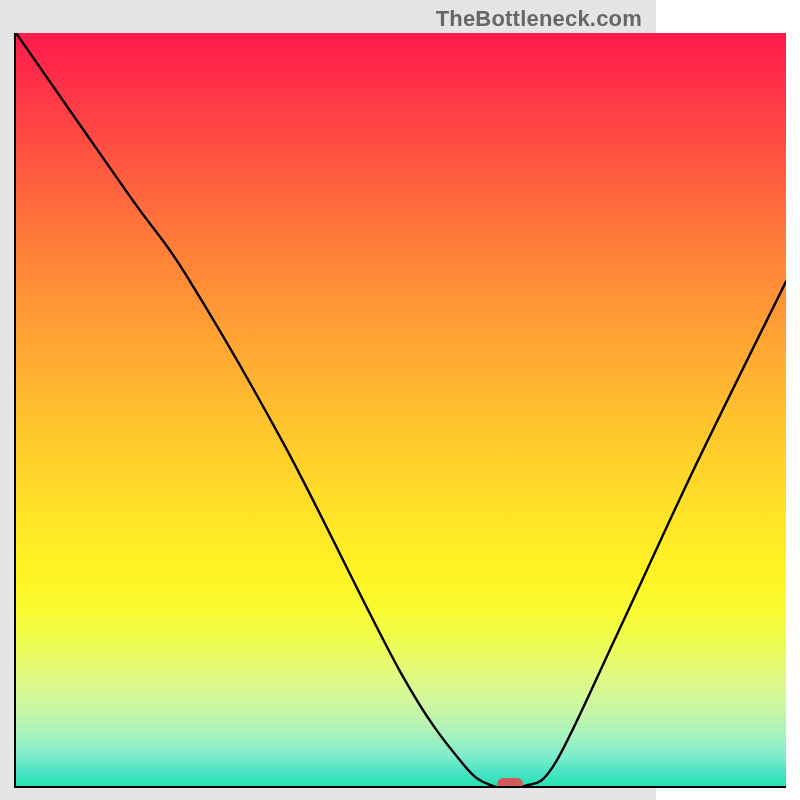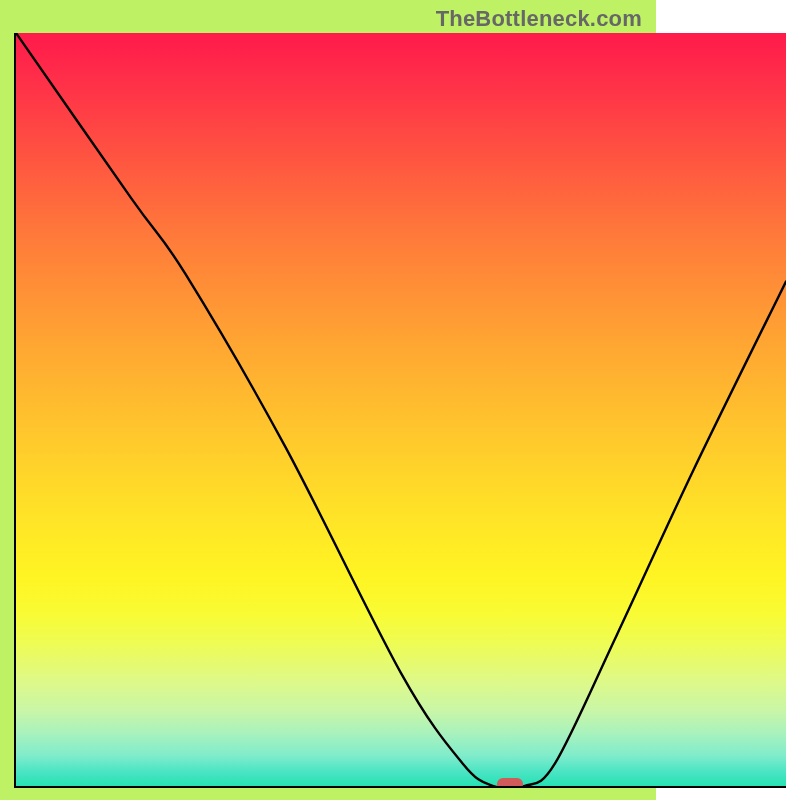--- a/index.html
+++ b/index.html
@@ -1,21 +1,21 @@
 <!DOCTYPE html>
 <html><head>
 <meta charset="utf-8">
 <style>
   * { margin: 0; padding: 0; box-sizing: border-box; }
   html, body { width: 800px; height: 800px; overflow: hidden; background: #fff; }
   .stage {
     position: relative;
     width: 656px;
     height: 800px;
-    background: #bef264;
+    background: #e5e5e5;
   }
   .watermark {
     position: absolute;
     top: 6px;
     right: 14px;
     font-family: Arial, Helvetica, sans-serif;
     font-size: 22px;
     font-weight: 600;
     color: #676767;
     letter-spacing: 0.2px;

